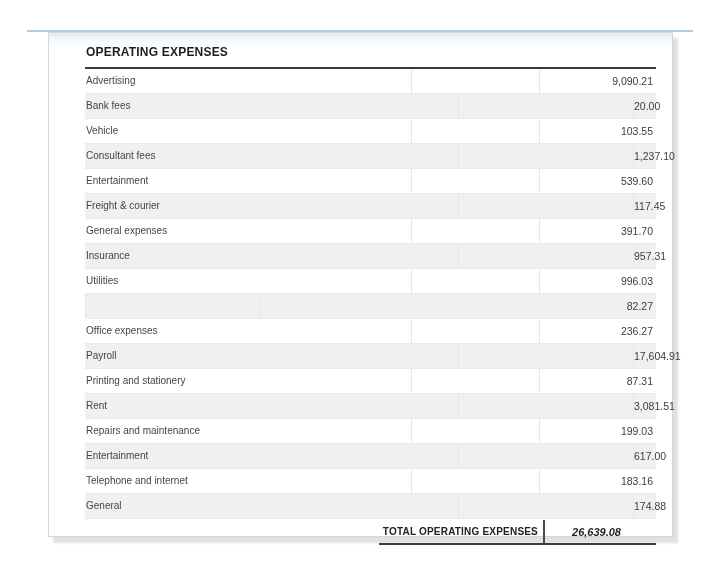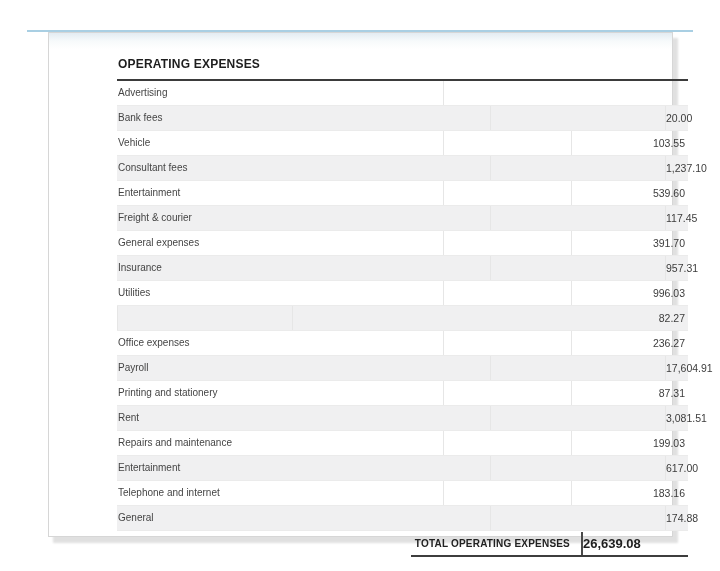--- a/index.html
+++ b/index.html
@@ -20,23 +20,22 @@
     position:absolute;
     left:48px;top:32px;
     width:623px;height:503px;
     background:#ffffff;
     background-image:linear-gradient(to bottom,#e3ecf2 0px,#f7fafb 8px,#ffffff 16px);
     border:1px solid #d6d6d6;
     box-shadow:5px 6px 2px rgba(0,0,0,0.12);
   }
   .report{
     position:absolute;
-    left:36px;top:22px;
+    left:36px;top:10px;
     width:571px;
-    margin-left:32px;
   }
   .report-title{
     font-size:12px;
     font-weight:bold;
     color:#1e1e1e;
     letter-spacing:0.2px;
     padding:2px 0 8px 1px;
     border-bottom:2px solid #3b3b3b;
   }
   .row{
@@ -77,53 +76,55 @@
     display:flex;
     border-bottom:2px solid #3d3d3d;
   }
   .total-label{
     flex:0 0 159px;
     text-align:right;
     font-size:10px;
     font-weight:bold;
     color:#222222;
     letter-spacing:0.2px;
-    padding-right:11px;
+    padding-right:5px;
     white-space:nowrap;
   }
   .total-divider{
     width:2px;
     background:#4a4a4a;
     margin:1px 0 0 0;
   }
   .total-amount{
     flex:1 1 auto;
-    text-align:left;
-    font-size:13px;
+    text-align:center;
+    font-size:11px;
     font-weight:bold;
     color:#1e1e1e;
     padding-right:8px;
+    font-style:italic;
   }
 </style>
 </head>
 <body>
 
 <div class="stage">
 
   <div class="top-rule"></div>
 
   <div class="sheet">
     <div class="report">
 
       <div class="report-title">OPERATING EXPENSES</div>
 
       <div id="rows-host">
   <div class="row">
     <div class="cell-label">Advertising</div>
     <div class="cell-mid"></div>
+    <div class="cell-amount">9,090.21</div>
   </div>
 
   <div class="row alt">
     <div class="cell-label">Bank fees</div>
     <div class="cell-mid"></div>
     <div class="cell-amount">20.00</div>
   </div>
 
   <div class="row">
     <div class="cell-label">Vehicle</div>

